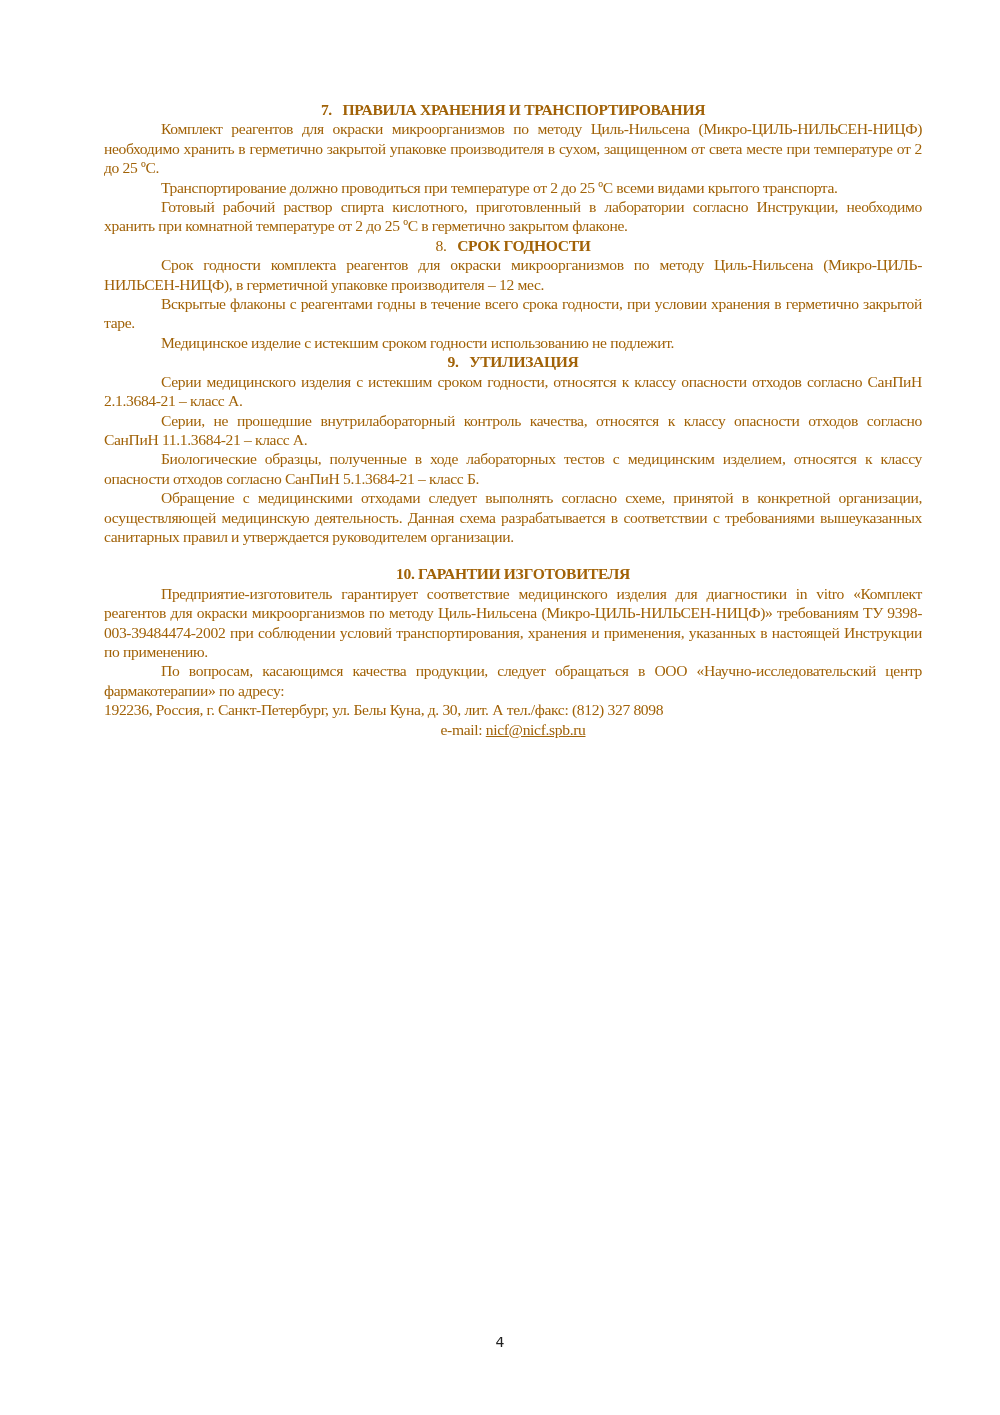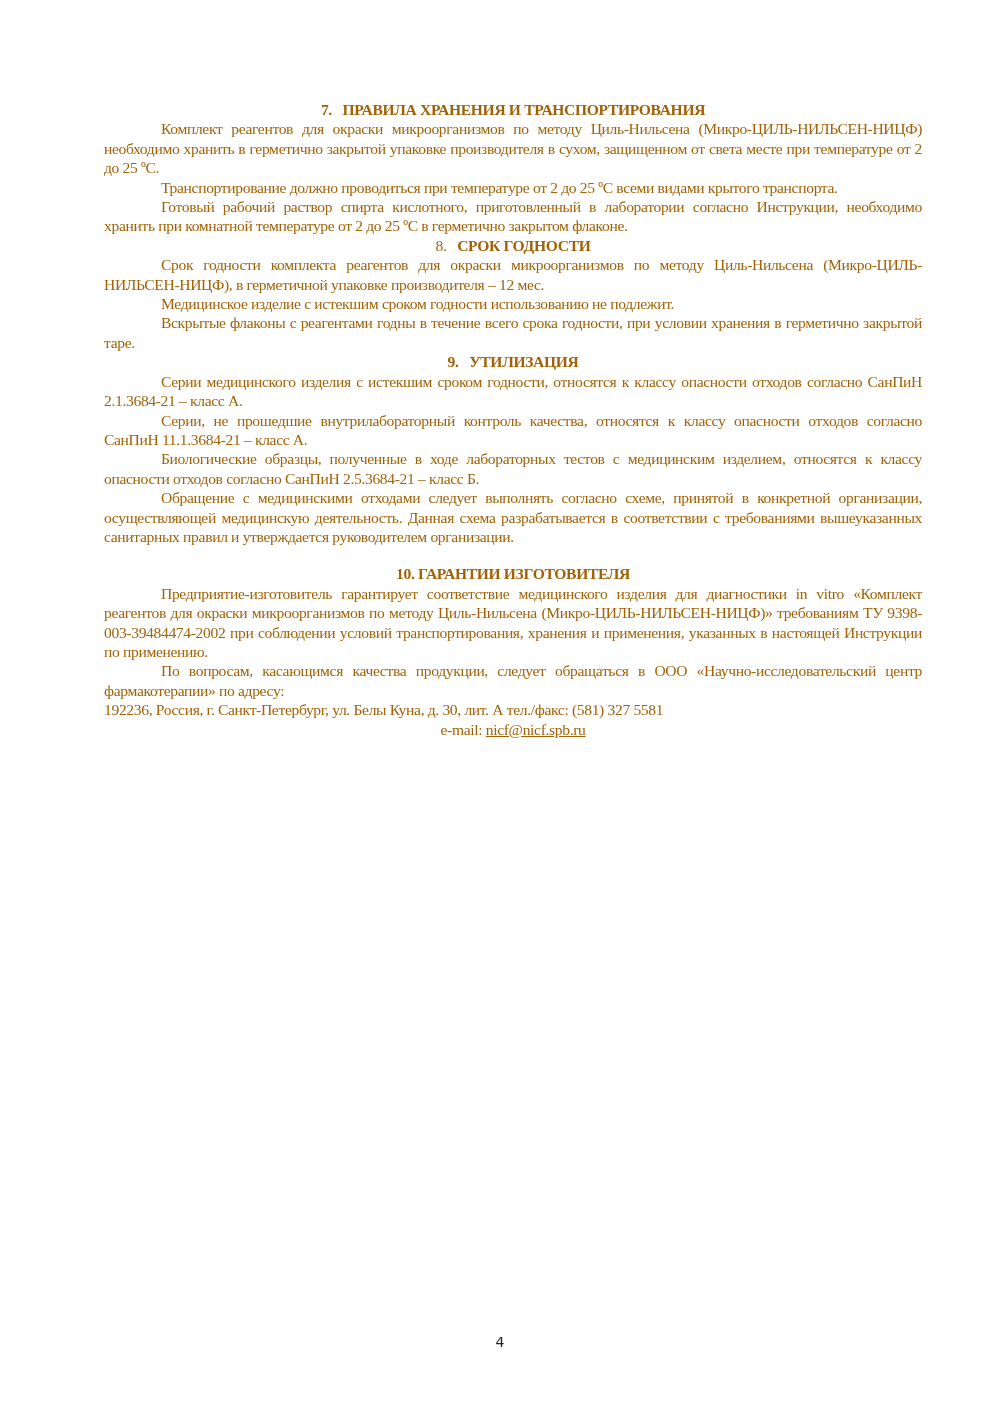--- a/index.html
+++ b/index.html
@@ -30,35 +30,35 @@
     <span class="num">7.</span>&nbsp;&nbsp;&nbsp;<span>ПРАВИЛА ХРАНЕНИЯ И ТРАНСПОРТИРОВАНИЯ</span>
   </div>
   <p class="ind">Комплект реагентов для окраски микроорганизмов по методу Циль-Нильсена (Микро-ЦИЛЬ-НИЛЬСЕН-НИЦФ) необходимо хранить в герметично закрытой упаковке производителя в сухом, защищенном от света месте при температуре от 2 до 25 ºС.</p>
   <p class="ind">Транспортирование должно проводиться при температуре от 2 до 25 ºС всеми видами крытого транспорта.</p>
   <p class="ind">Готовый рабочий раствор спирта кислотного, приготовленный в лаборатории согласно Инструкции, необходимо хранить при комнатной температуре от 2 до 25 ºС в герметично закрытом флаконе.</p>
 
   <div class="h plain-num">
     <span class="num">8.</span>&nbsp;&nbsp;&nbsp;<span>СРОК ГОДНОСТИ</span>
   </div>
   <p class="ind">Срок годности комплекта реагентов для окраски микроорганизмов по методу Циль-Нильсена (Микро-ЦИЛЬ-НИЛЬСЕН-НИЦФ), в герметичной упаковке производителя – 12 мес.</p>
+  <p class="ind">Вскрытые флаконы с реагентами годны в течение всего срока годности, при условии хранения в герметично закрытой таре.</p>
   <p class="ind">Медицинское изделие с истекшим сроком годности использованию не подлежит.</p>
-  <p class="ind">Вскрытые флаконы с реагентами годны в течение всего срока годности, при условии хранения в герметично закрытой таре.</p>
 
   <div class="h">
     <span class="num">9.</span>&nbsp;&nbsp;&nbsp;<span>УТИЛИЗАЦИЯ</span>
   </div>
   <p class="ind">Серии медицинского изделия с истекшим сроком годности, относятся к классу опасности отходов согласно СанПиН 2.1.3684-21 – класс А.</p>
   <p class="ind">Серии, не прошедшие внутрилабораторный контроль качества, относятся к классу опасности отходов согласно СанПиН 11.1.3684-21 – класс А.</p>
-  <p class="ind">Биологические образцы, полученные в ходе лабораторных тестов с медицинским изделием, относятся к классу опасности отходов согласно СанПиН 2.5.3684-21 – класс Б.</p>
+  <p class="ind">Биологические образцы, полученные в ходе лабораторных тестов с медицинским изделием, относятся к классу опасности отходов согласно СанПиН 5.1.3684-21 – класс Б.</p>
   <p class="ind">Обращение с медицинскими отходами следует выполнять согласно схеме, принятой в конкретной организации, осуществляющей медицинскую деятельность. Данная схема разрабатывается в соответствии с требованиями вышеуказанных санитарных правил и утверждается руководителем организации.</p>
 
   <div class="h gap">
     <span class="num">10.</span>&nbsp;<span>ГАРАНТИИ ИЗГОТОВИТЕЛЯ</span>
   </div>
   <p class="ind">Предприятие-изготовитель гарантирует соответствие медицинского изделия для диагностики in vitro «Комплект реагентов для окраски микроорганизмов по методу Циль-Нильсена (Микро-ЦИЛЬ-НИЛЬСЕН-НИЦФ)» требованиям ТУ 9398-003-39484474-2002 при соблюдении условий транспортирования, хранения и применения, указанных в настоящей Инструкции по применению.</p>
   <p class="ind">По вопросам, касающимся качества продукции, следует обращаться в ООО «Научно-исследовательский центр фармакотерапии» по адресу:</p>
-  <p style="text-align:left">192236, Россия, г. Санкт-Петербург, ул. Белы Куна, д. 30, лит. А тел./факс: (581) 327 5581</p>
+  <p style="text-align:left">192236, Россия, г. Санкт-Петербург, ул. Белы Куна, д. 30, лит. А тел./факс: (812) 327 8098</p>
   <p style="text-align:center">
     <span>e-mail: </span><span class="email">nicf@nicf.spb.ru</span>
   </p>
 </div>
 
 <div class="pnum">4</div>
 
 </body></html>

